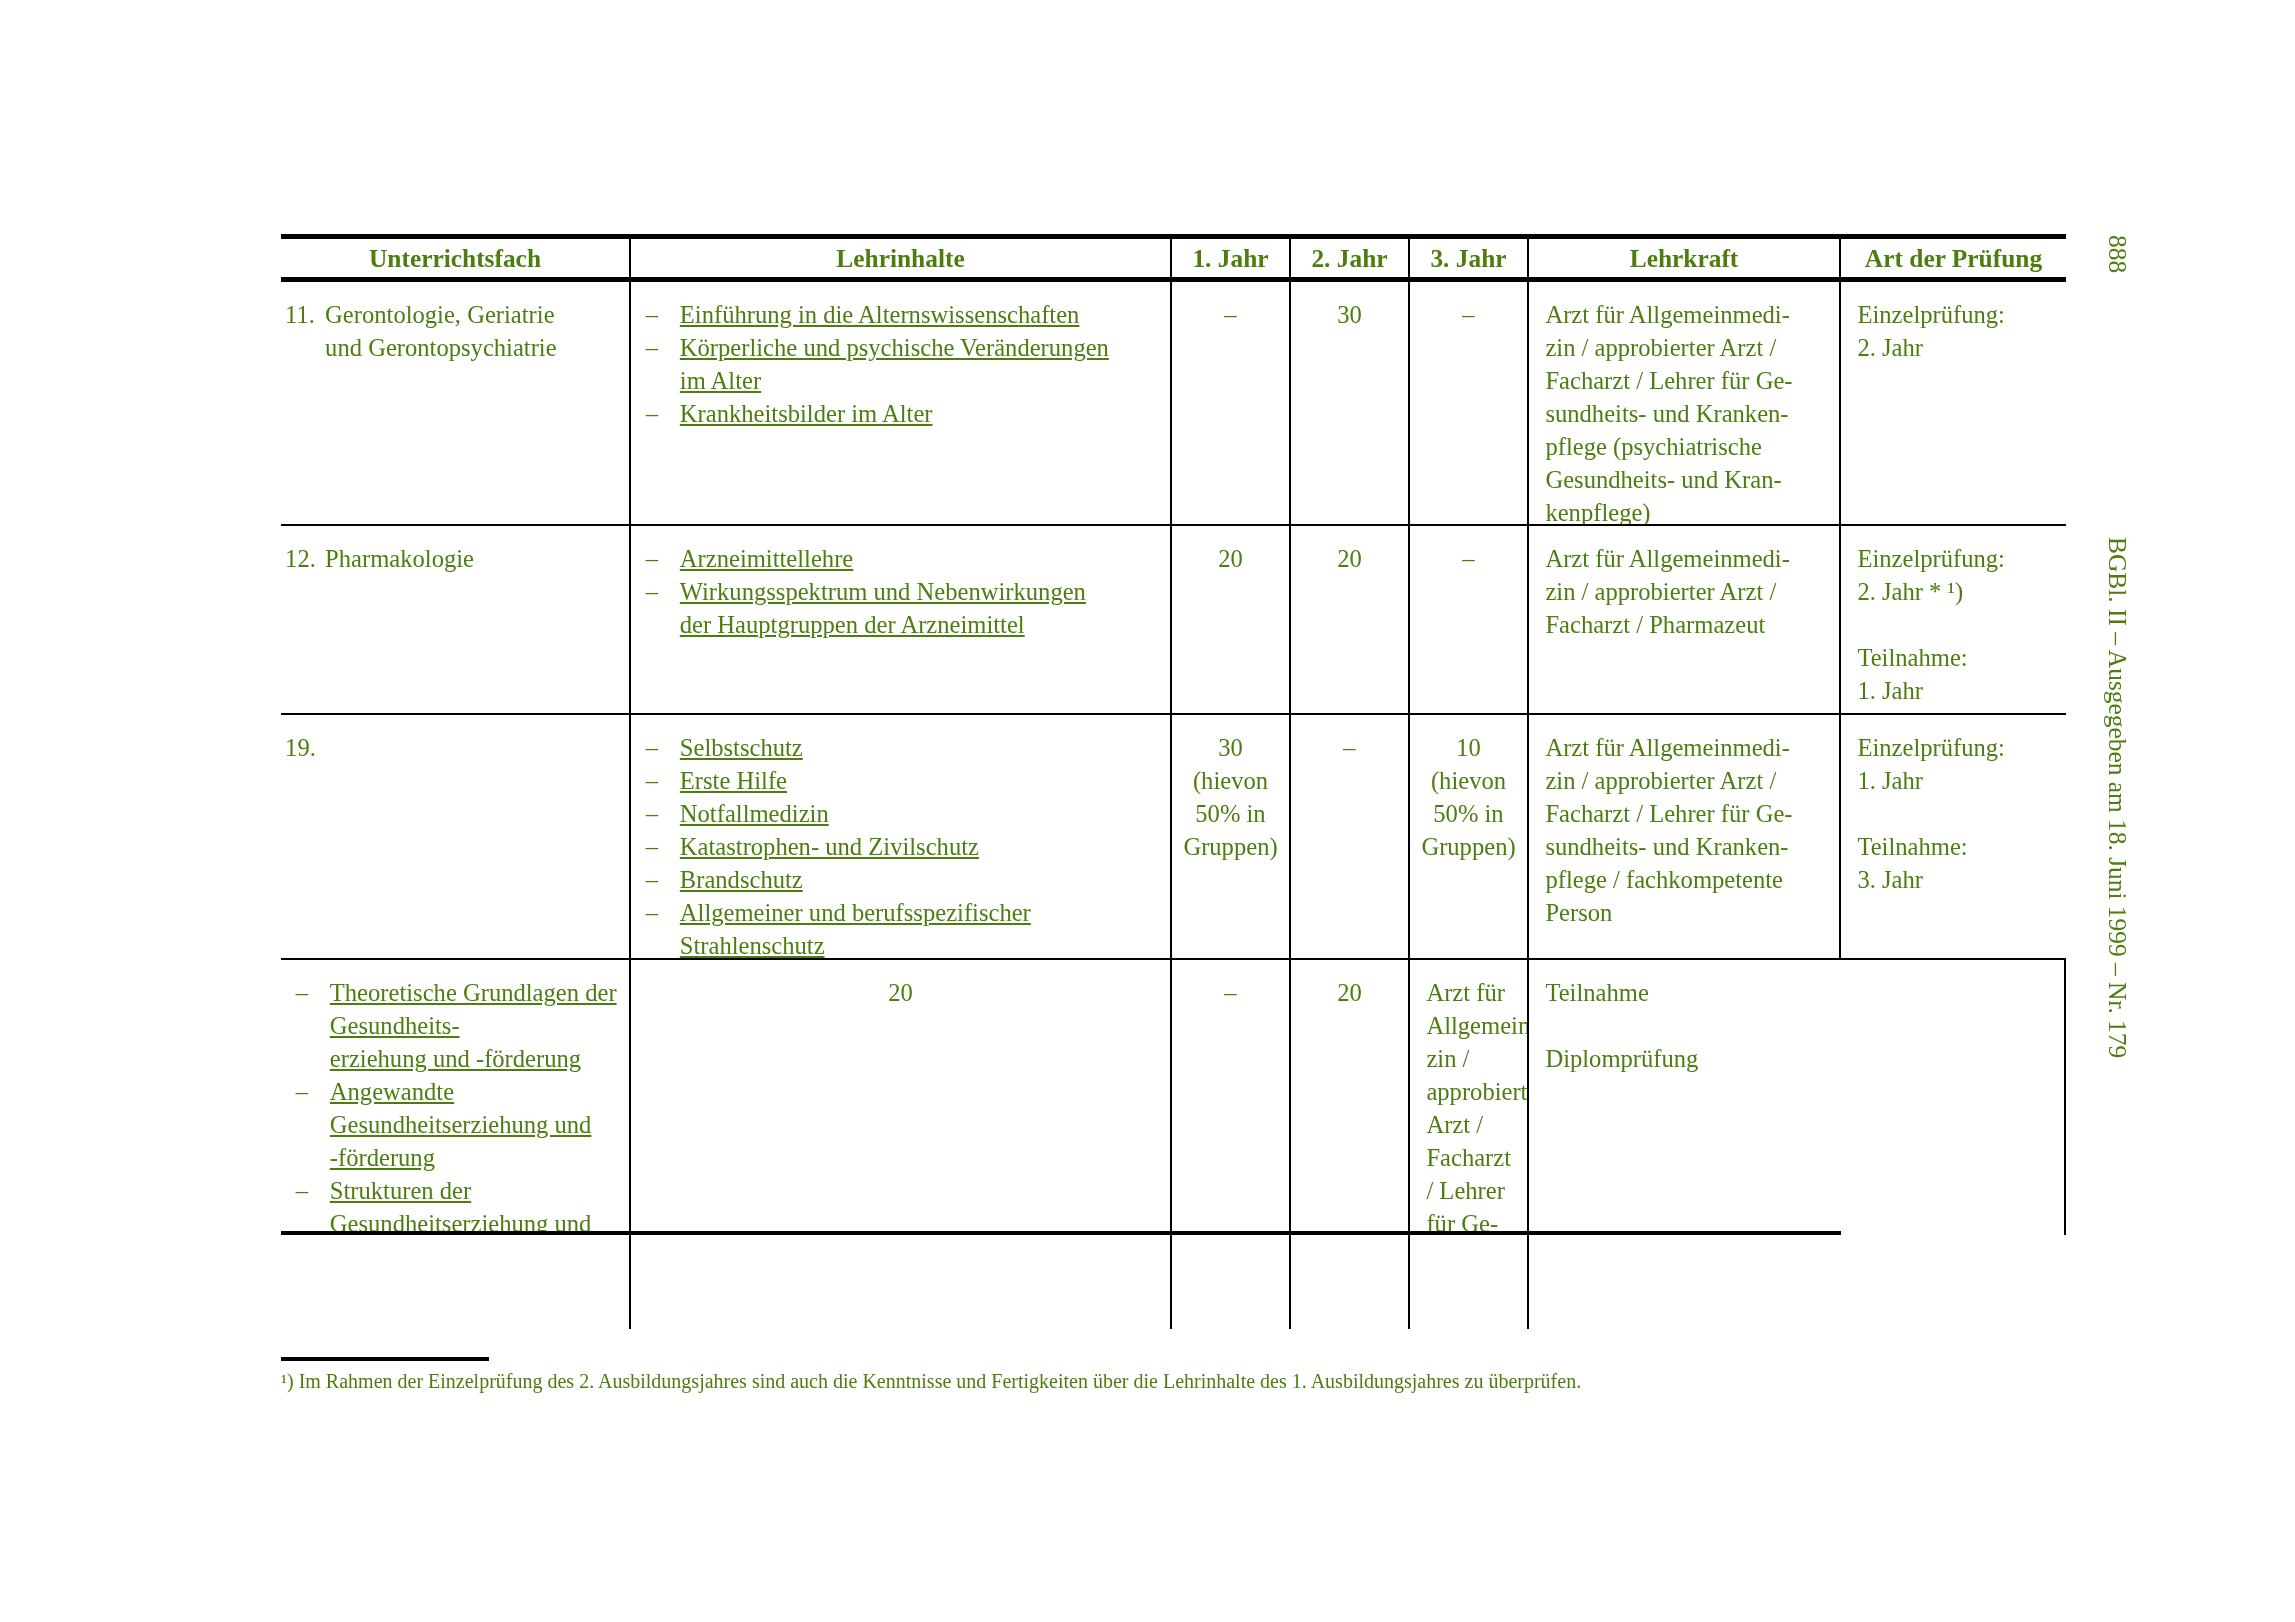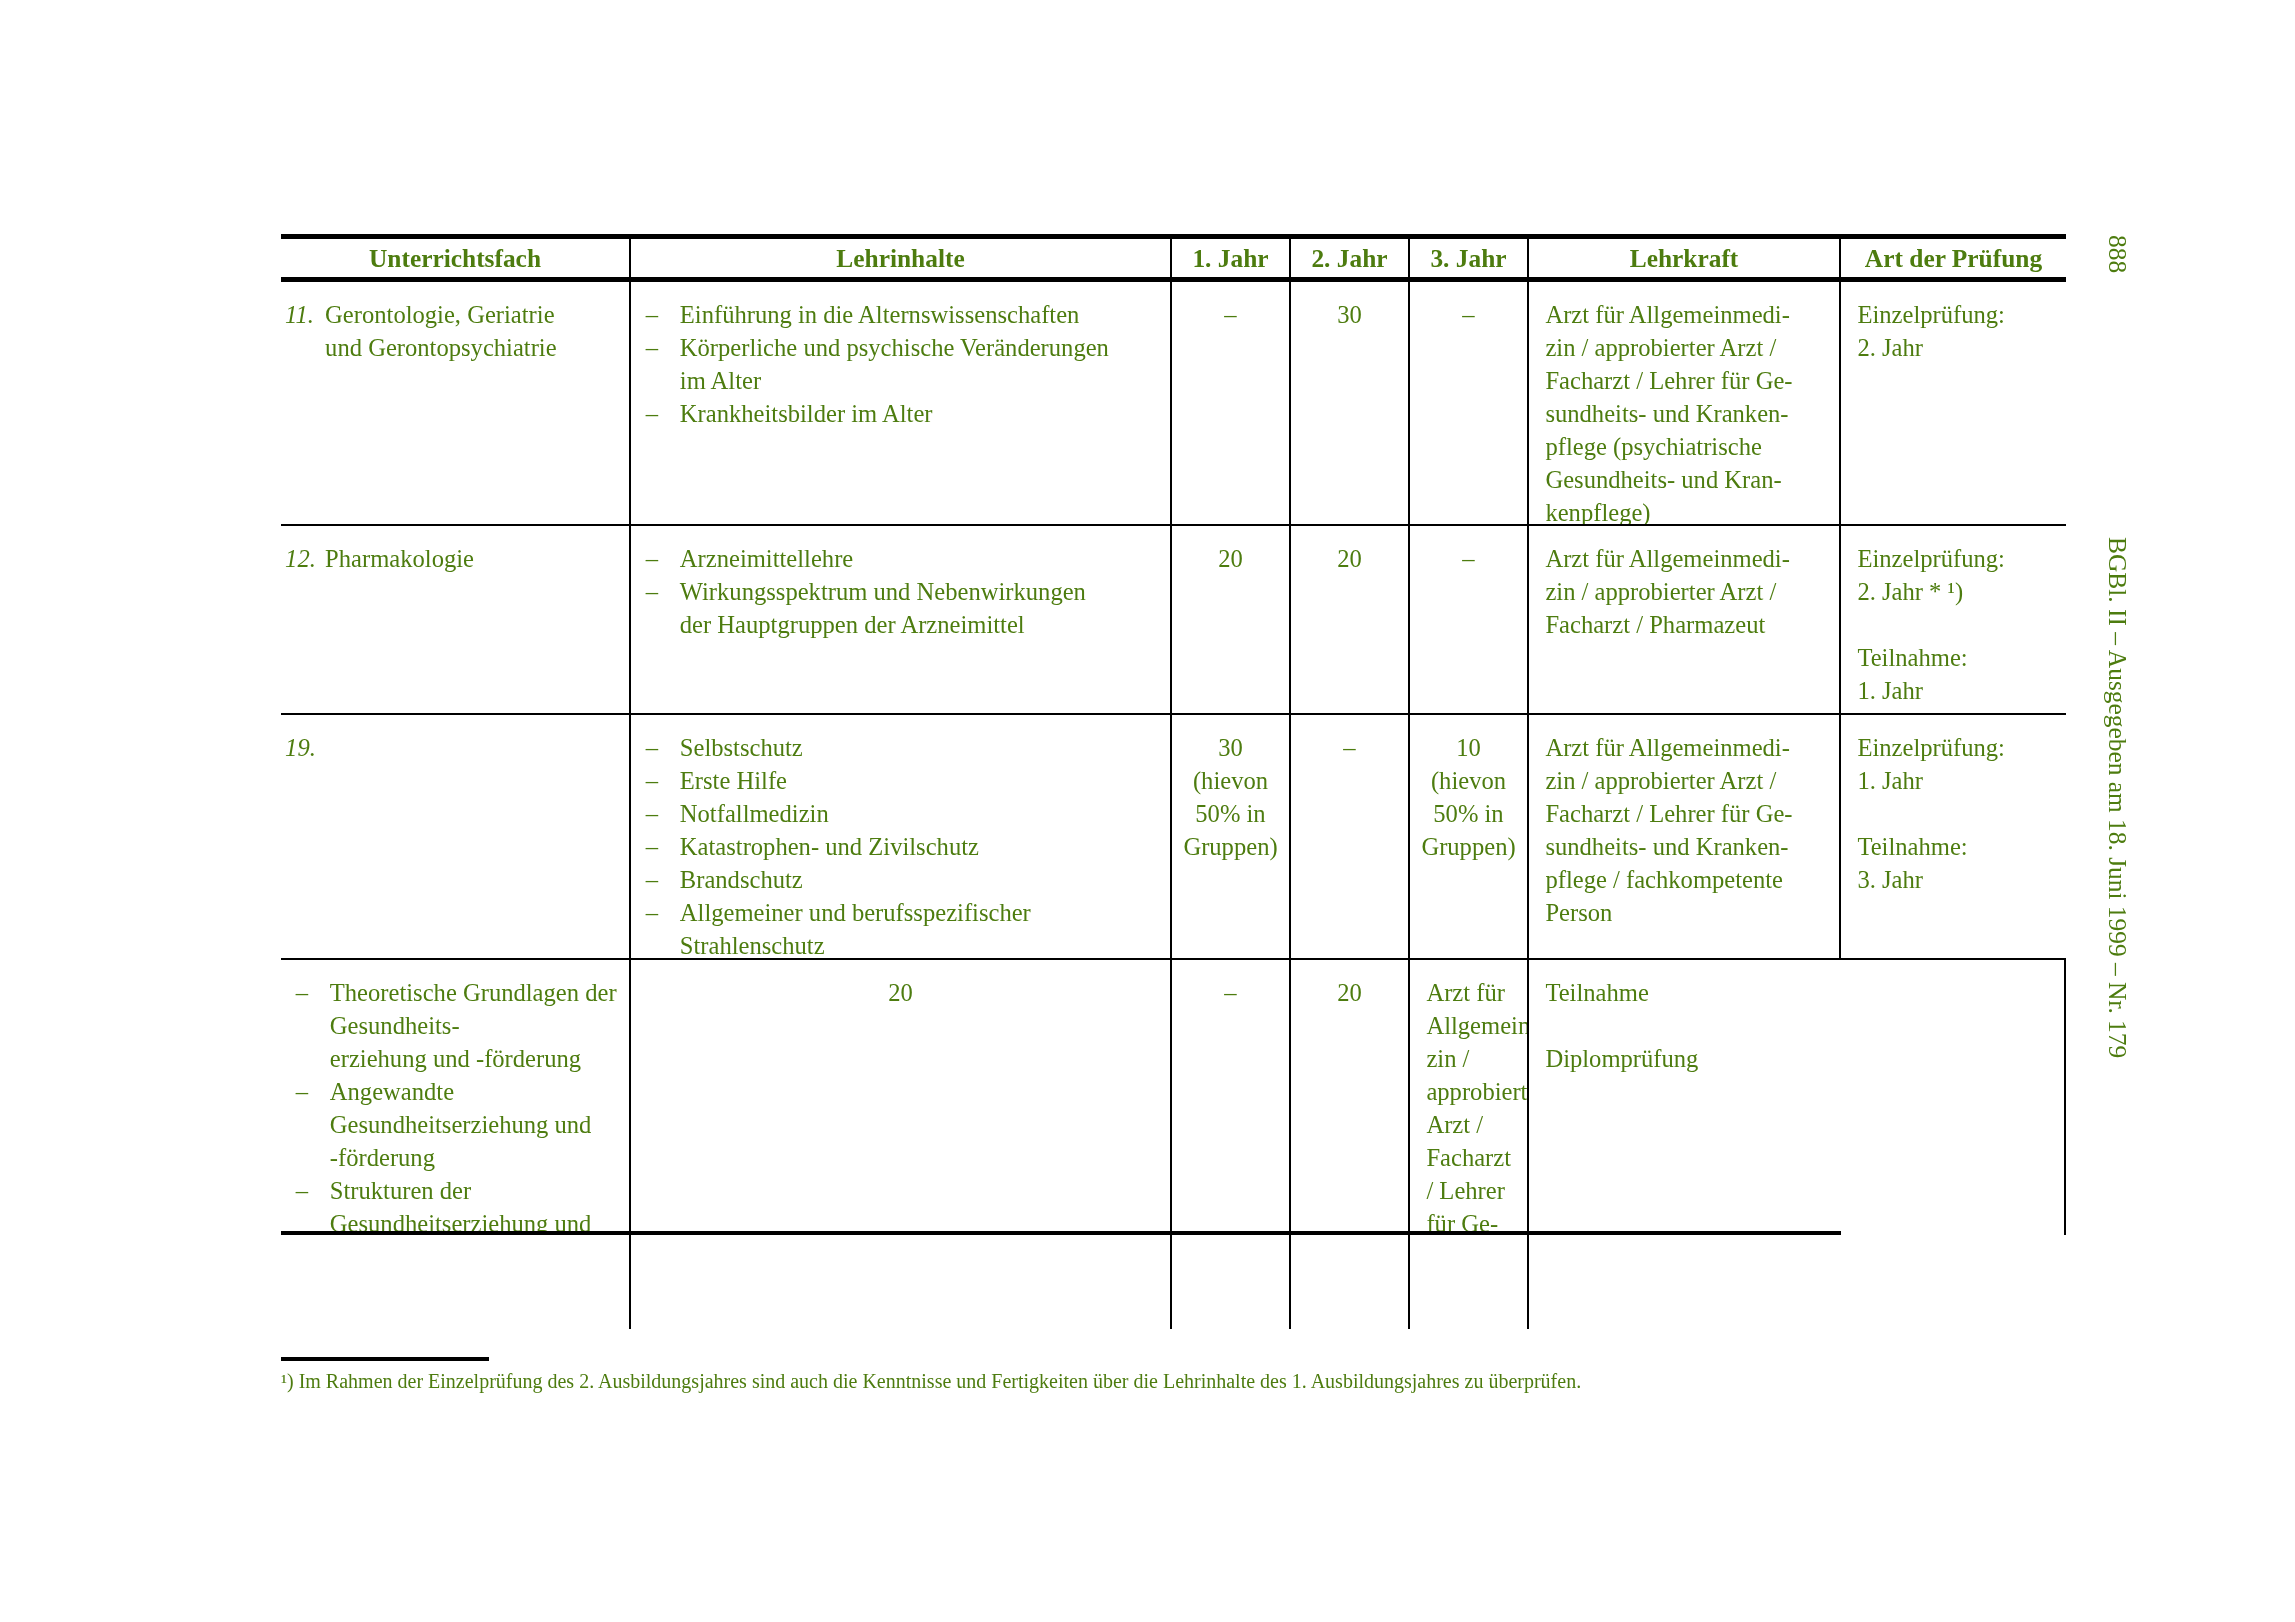--- a/index.html
+++ b/index.html
@@ -21,25 +21,25 @@
   .last { border-right:none; }
   .h {
     font-weight:bold; font-size:25.4px;
     display:flex; align-items:center; justify-content:center;
     border-bottom:5.7px solid #000; text-align:center;
   }
   .bb3 { border-bottom:2.5px solid #000; }
   .bb5 { border-bottom:4.1px solid #000; }
   .pre { white-space:pre-line; }
   .sub { display:flex; padding:16.4px 3.3px 0 4.1px; }
-  .num { width:40px; flex:none;font-style:italic; }
+  .num { width:40px; flex:none; }
   .cont { padding:16.4px 3.3px 0 14.8px; }
   .li { display:flex; }
   .dash { width:34px; flex:none; }
-  .litxt { flex:1; }
+  .litxt { flex:1;text-decoration:underline; }
   .yr { text-align:center; padding-top:16.4px; }
   .tch { padding:16.4px 6.6px 0 16.4px; }
   .exm { padding:16.4px 3.3px 0 16.4px; }
   .fnrule { position:absolute; left:281px; top:1357px; width:208px; height:4.1px; background:#000; }
   .fntext { position:absolute; left:281px; top:1367px; width:1656px; font-size:20px; line-height:29.5px; }
   .vtext { writing-mode:vertical-rl; font-size:25.4px; line-height:28px; }
   .pagenum { position:absolute; left:2104px; top:235px; }
   .edition { position:absolute; left:2104px; top:537px; }
 </style>
 </head>

